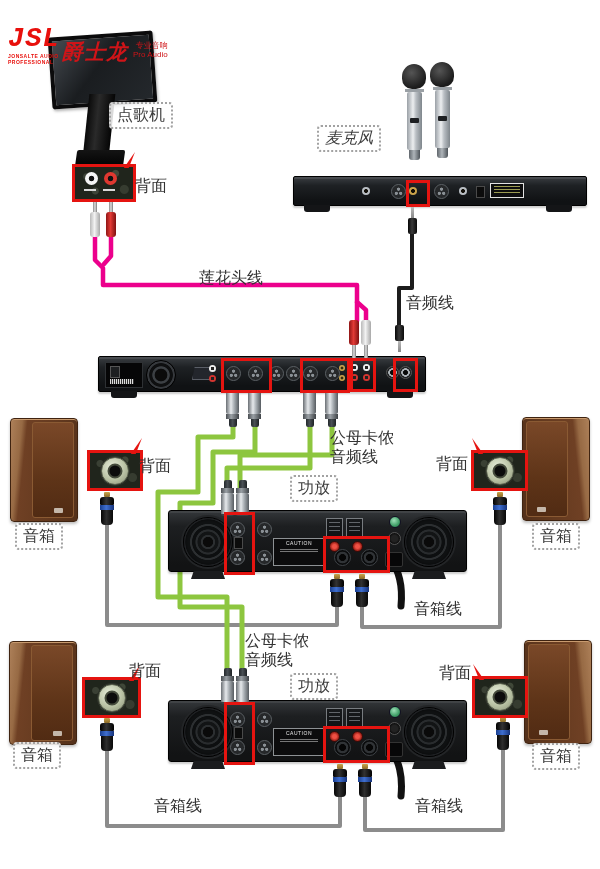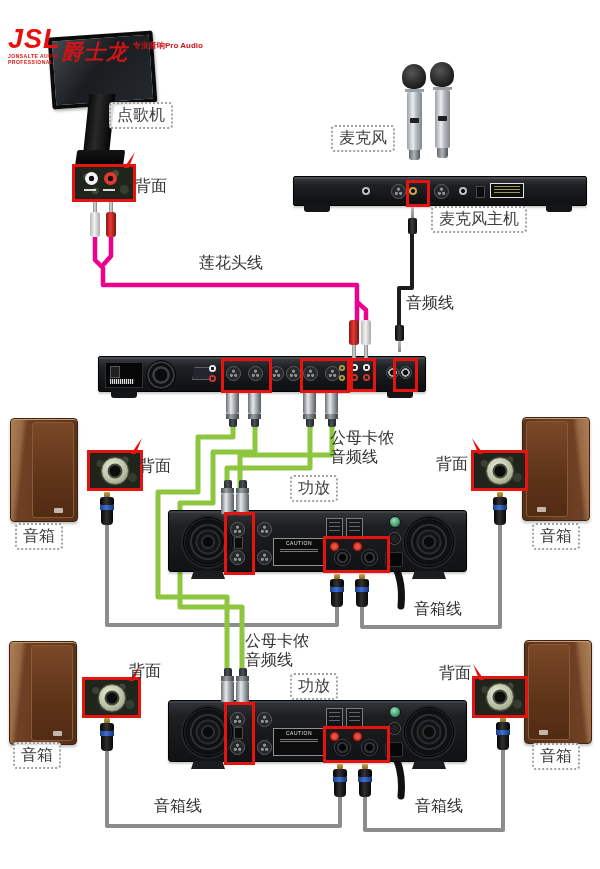--- a/index.html
+++ b/index.html
@@ -9,25 +9,25 @@
   .title{position:absolute;left:0;right:0;top:5px;text-align:center;z-index:8;}
   .title span{display:inline-block;font-size:29px;font-weight:700;color:#111;letter-spacing:2px;
     border-bottom:3px solid #111;padding:0 4px 2px 4px;}
   .tag{position:absolute;z-index:7;font-size:16px;color:#3d3d3d;border:2px dotted #a2a2a2;border-radius:4px;
     padding:1px 6px;background:rgba(255,255,255,.85);white-space:nowrap;}
   .lbl{position:absolute;z-index:7;font-size:16px;color:#333;white-space:nowrap;}
   .lbl2{line-height:1.2;}
 
   
   .jsl{position:absolute;left:8px;top:26px;z-index:9;color:#e8100c;line-height:1;}
-  .jsl-name{font-size:27px;font-weight:800;font-style:italic;letter-spacing:1px;}
+  .jsl-name{font-size:27px;font-weight:800;font-style:italic;letter-spacing:1px;font-family:Liberation Mono, monospace;}
   .jsl-sub{font-size:5px;font-weight:700;letter-spacing:.5px;margin-top:1px;}
   .brand{position:absolute;left:62px;top:38px;z-index:9;color:#cf1418;display:flex;gap:5px;align-items:flex-start;}
   .brand-main{font-size:21px;font-weight:800;font-style:italic;letter-spacing:1px;}
-  .brand-col{display:flex;flex-direction:row;font-size:8px;font-weight:700;margin-top:3px;line-height:1.15;}
+  .brand-col{display:flex;flex-direction:column;font-size:8px;font-weight:400;margin-top:3px;line-height:1.15;text-align:right;}
 
   
   #cables{position:absolute;left:0;top:0;z-index:2;}
 
   
   .rack{position:absolute;z-index:3;background:linear-gradient(#3a3e42,#1e2124 30%,#101214 85%);
     border:1px solid #000;border-radius:2px;box-shadow:inset 0 2px 0 rgba(255,255,255,.09),0 2px 2px rgba(0,0,0,.2);}
   .rfoot{position:absolute;top:100%;height:7px;width:26px;background:#141517;border-radius:0 0 3px 3px;}
   .xlr-f{position:absolute;width:13px;height:13px;border-radius:50%;border:1px solid #5c6165;
     background:radial-gradient(circle at 50% 32%,#8a9095 0 1.3px,transparent 1.9px),
@@ -453,23 +453,22 @@
     </div>
   <div class="plug" style="left:496px;top:717px;">
     <div class="spk-tip"></div>
       <div class="spk-cap"></div>
       <div class="spk-ring"></div>
       <div class="spk-body"></div>
     </div>
 
   <div class="tag" style="left:109px;top:102px;">点歌机</div>
   <div class="lbl" style="left:135px;top:176px;">背面</div>
-  <div class="tag" style="left:331px;top:125px;">麦克风</div>
-  <div class="tag" style="left:431px;top:206px;">麦克风主机</div>
-  <div class="lbl" style="left:199px;top:253px;">莲花头线</div>
+  <div class="tag" style="left:317px;top:125px;font-style:italic;">麦克风</div>
+  <div class="lbl" style="left:199px;top:268px;">莲花头线</div>
   <div class="lbl" style="left:406px;top:293px;">音频线</div>
   <div class="lbl lbl2" style="left:330px;top:428px;">
     <span style="display:block;">公母卡侬</span>
     <span style="display:block;">音频线</span>
   </div>
   <div class="lbl" style="left:139px;top:456px;">背面</div>
   <div class="lbl" style="left:436px;top:454px;">背面</div>
   <div class="tag" style="left:290px;top:475px;">功放</div>
   <div class="tag" style="left:15px;top:523px;">音箱</div>
   <div class="tag" style="left:532px;top:523px;">音箱</div>

